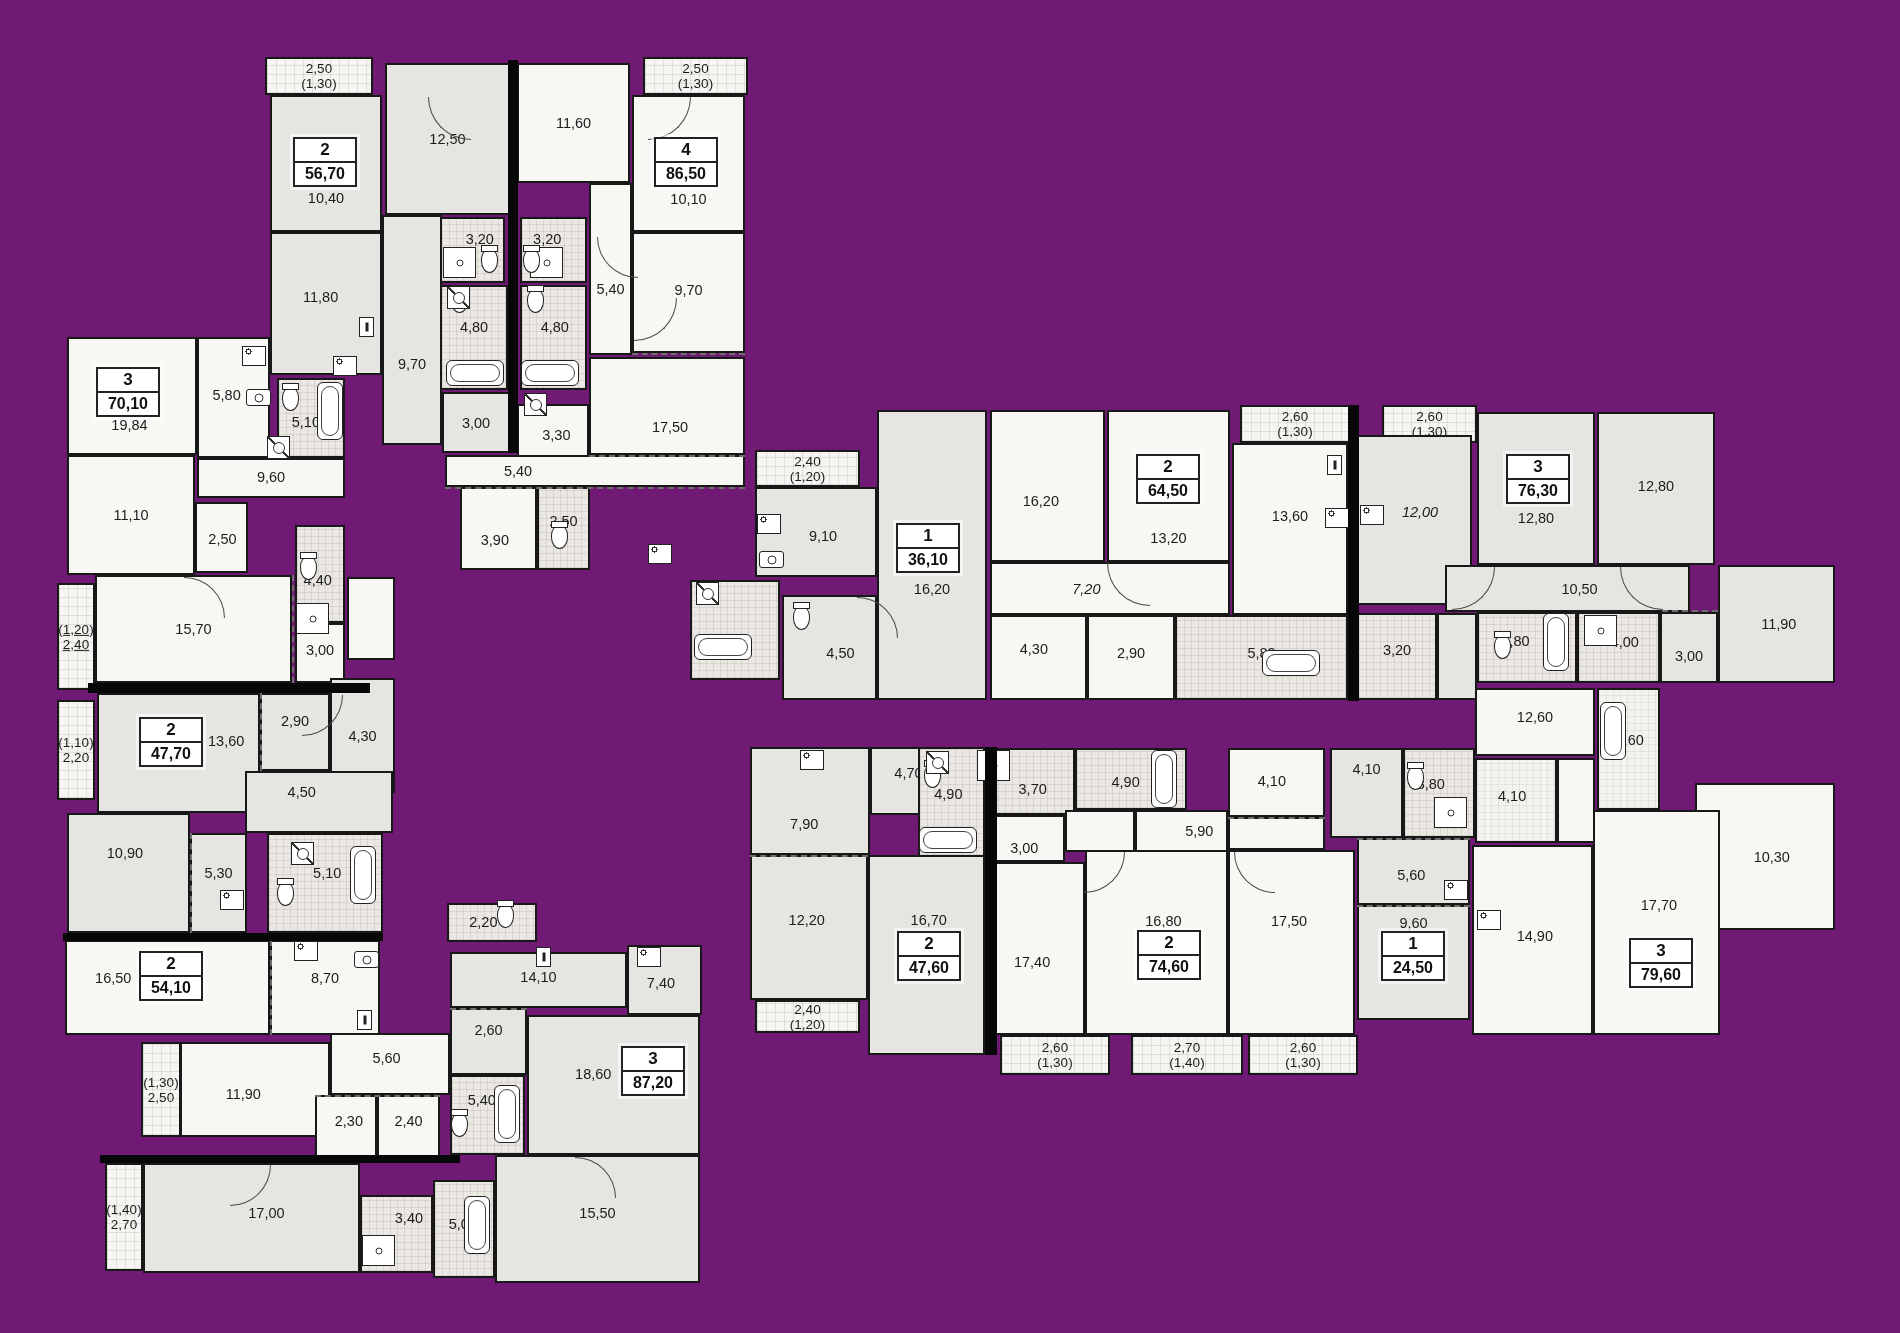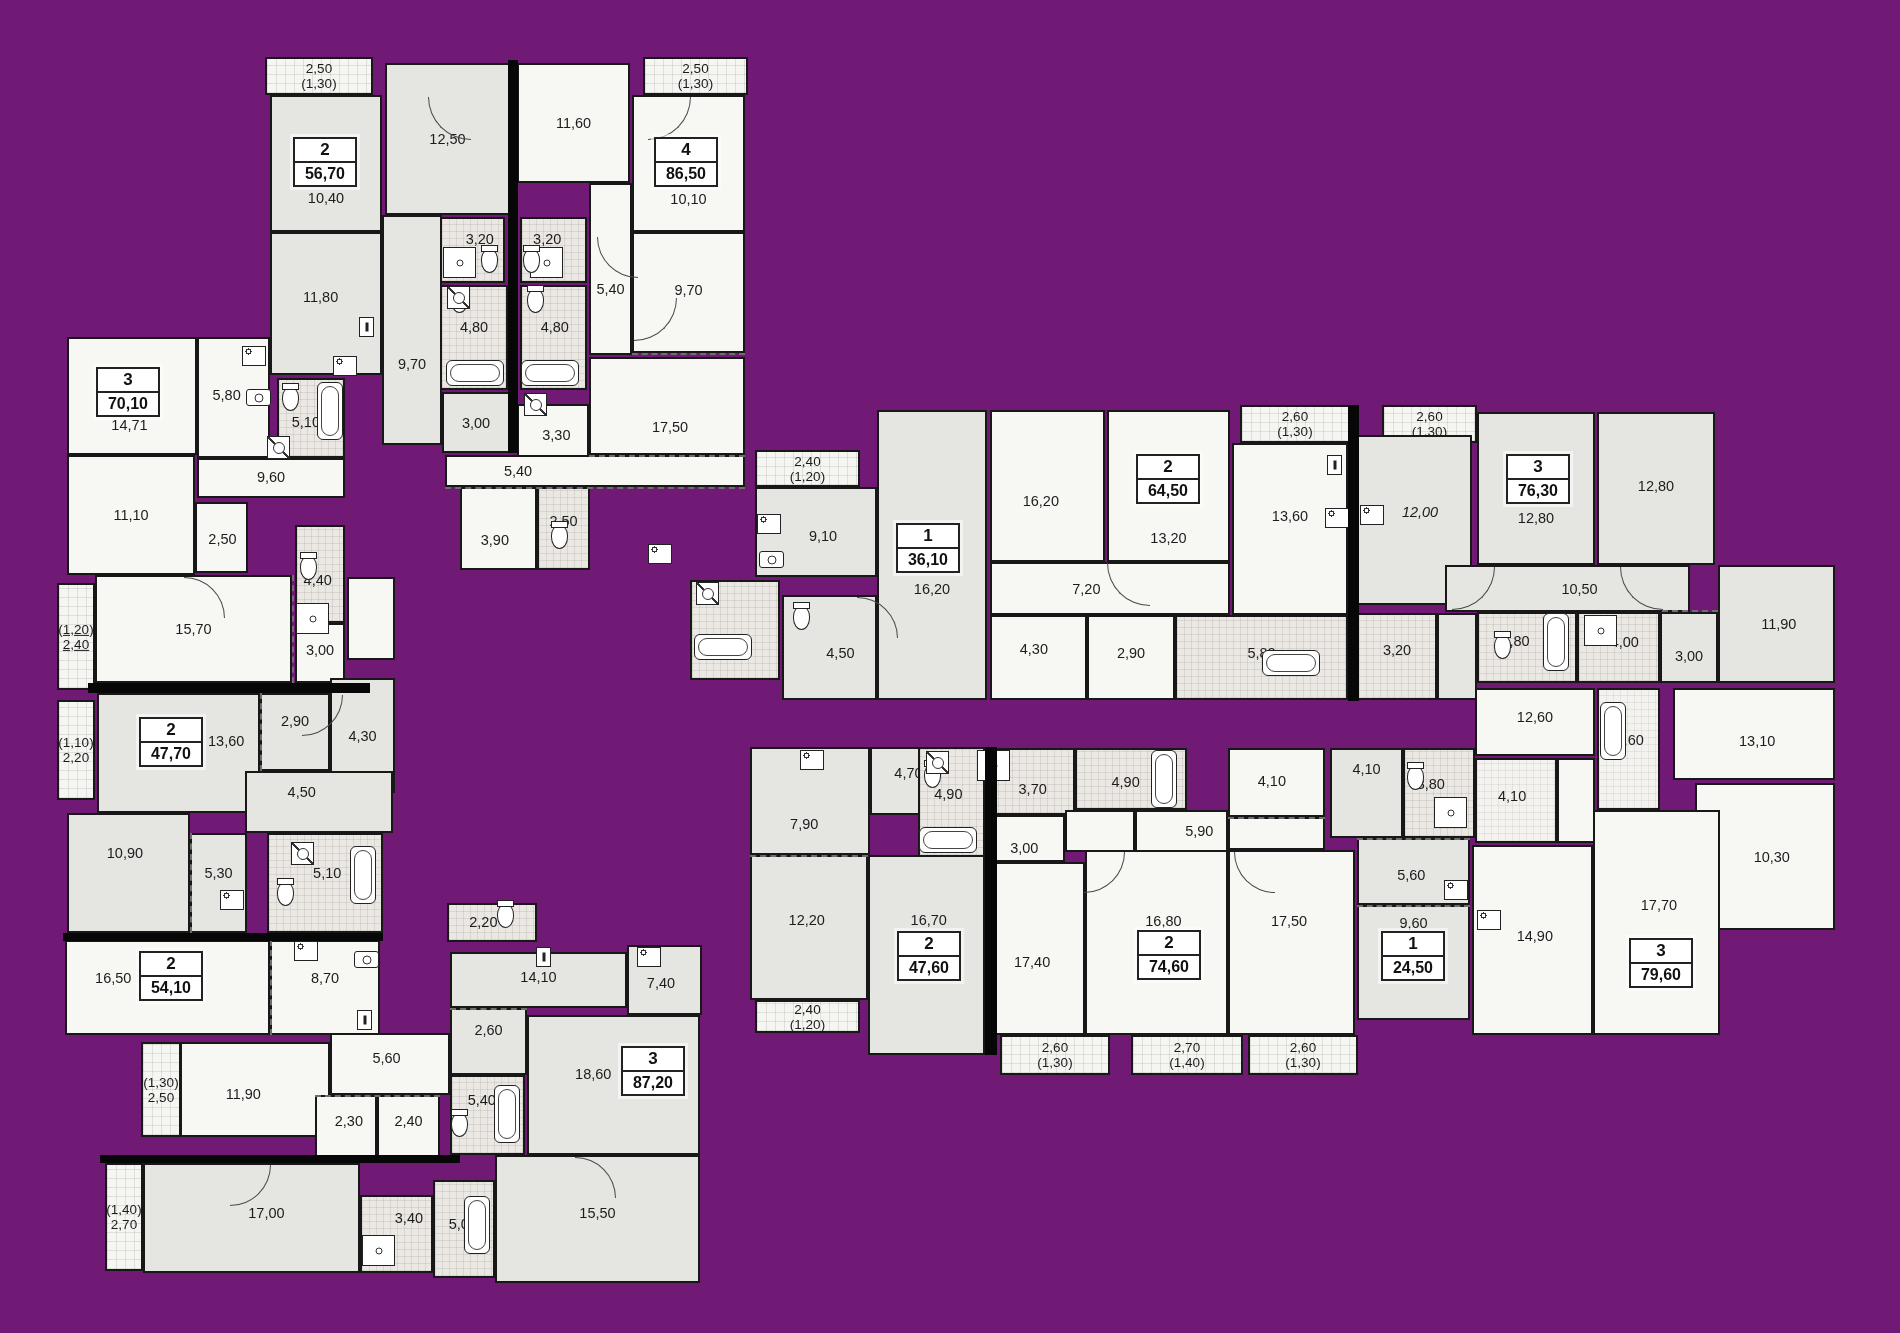--- a/index.html
+++ b/index.html
@@ -114,21 +114,21 @@
       <span class="rl" style="left: 45%; top: 65%;">3,90</span>
     </div>
     <div class="room f-b" style="left: 537px; top: 487px; width: 53px; height: 83px; position: absolute;">
       <span class="rl" style="left: 50%; top: 40%;">2,50</span>
     </div>
     <div class="room f-bal" style="left: 57px; top: 583px; width: 38px; height: 107px; position: absolute;">
       <span class="rl bl" style="left: 50%; top: 50%; text-decoration: underline;">(1,20)
 2,40</span>
     </div>
     <div class="room f-w" style="left: 67px; top: 337px; width: 130px; height: 118px; position: absolute;">
-      <span class="rl" style="left: 48%; top: 75%;">14,71</span>
+      <span class="rl" style="left: 48%; top: 75%;">19,84</span>
     </div>
     <div class="room f-w" style="left: 197px; top: 337px; width: 73px; height: 121px; position: absolute;">
       <span class="rl" style="left: 40%; top: 48%;">5,80</span>
     </div>
     <div class="room f-b" style="left: 277px; top: 378px; width: 68px; height: 80px; position: absolute;">
       <span class="rl" style="left: 42%; top: 55%;">5,10</span>
     </div>
     <div class="room f-w" style="left: 197px; top: 458px; width: 148px; height: 40px; position: absolute;">
       <span class="rl" style="left: 50%; top: 48%;">9,60</span>
     </div>
@@ -250,21 +250,21 @@
     <div class="room f-w" style="left: 990px; top: 410px; width: 115px; height: 152px; position: absolute;">
       <span class="rl" style="left: 44%; top: 60%;">16,20</span>
     </div>
     <div class="room f-w" style="left: 1107px; top: 410px; width: 123px; height: 152px; position: absolute;">
       <span class="rl" style="left: 50%; top: 85%;">13,20</span>
     </div>
     <div class="room f-w" style="left: 1232px; top: 443px; width: 116px; height: 172px; position: absolute;">
       <span class="rl" style="left: 50%; top: 42%;">13,60</span>
     </div>
     <div class="room f-w" style="left: 990px; top: 562px; width: 240px; height: 53px; position: absolute;">
-      <span class="rl" style="left: 40%; top: 50%;">7,20</span>
+      <span class="rl" style="left: 40%; top: 50%; font-style: italic;">7,20</span>
     </div>
     <div class="room f-w" style="left: 990px; top: 615px; width: 97px; height: 85px; position: absolute;">
       <span class="rl" style="left: 45%; top: 40%;">4,30</span>
     </div>
     <div class="room f-w" style="left: 1087px; top: 615px; width: 88px; height: 85px; position: absolute;">
       <span class="rl" style="left: 50%; top: 45%;">2,90</span>
     </div>
     <div class="room f-b" style="left: 1175px; top: 615px; width: 173px; height: 85px; position: absolute;">
       <span class="rl" style="left: 50%; top: 45%;">5,80</span>
     </div>
@@ -291,23 +291,20 @@
       <span class="rl" style="left: 38%; top: 40%;">4,80</span>
     </div>
     <div class="room f-b" style="left: 1577px; top: 612px; width: 83px; height: 71px; position: absolute;">
       <span class="rl" style="left: 58%; top: 42%;">4,00</span>
     </div>
     <div class="room f-g" style="left: 1660px; top: 612px; width: 58px; height: 71px; position: absolute;">
       <span class="rl" style="left: 50%; top: 62%;">3,00</span>
     </div>
     <div class="room f-g" style="left: 1718px; top: 565px; width: 117px; height: 118px; position: absolute;">
       <span class="rl" style="left: 52%; top: 50%;">11,90</span>
-    </div>
-    <div class="room f-w" style="left: 1673px; top: 688px; width: 162px; height: 92px; position: absolute;">
-      <span class="rl" style="left: 52%; top: 58%;">13,10</span>
     </div>
     <div class="room f-w" style="left: 1695px; top: 783px; width: 140px; height: 147px; position: absolute;">
       <span class="rl" style="left: 55%; top: 50%;">10,30</span>
     </div>
     <div class="room f-w" style="left: 1475px; top: 688px; width: 120px; height: 68px; position: absolute;">
       <span class="rl" style="left: 50%; top: 42%;">12,60</span>
     </div>
     <div class="room f-bw" style="left: 1597px; top: 688px; width: 63px; height: 122px; position: absolute;">
       <span class="rl" style="left: 52%; top: 42%;">5,60</span>
     </div>

